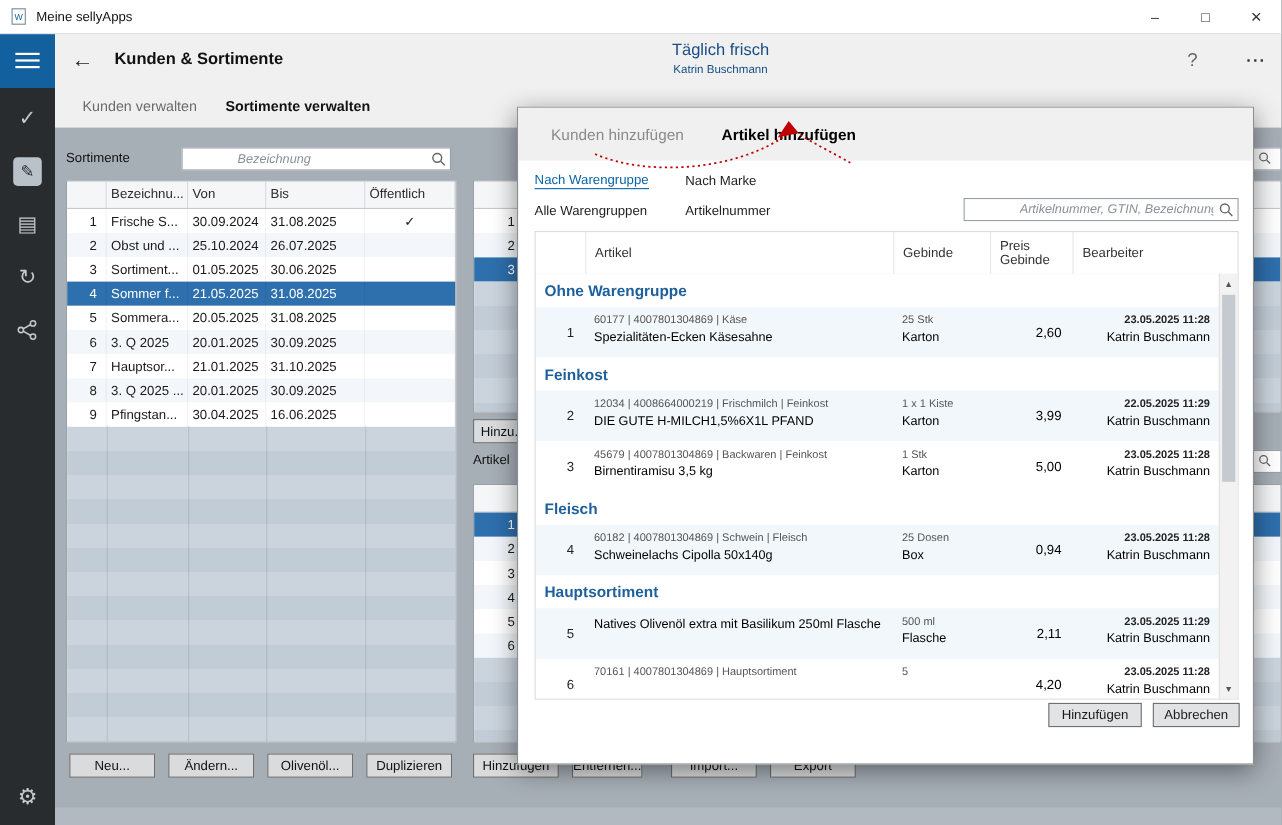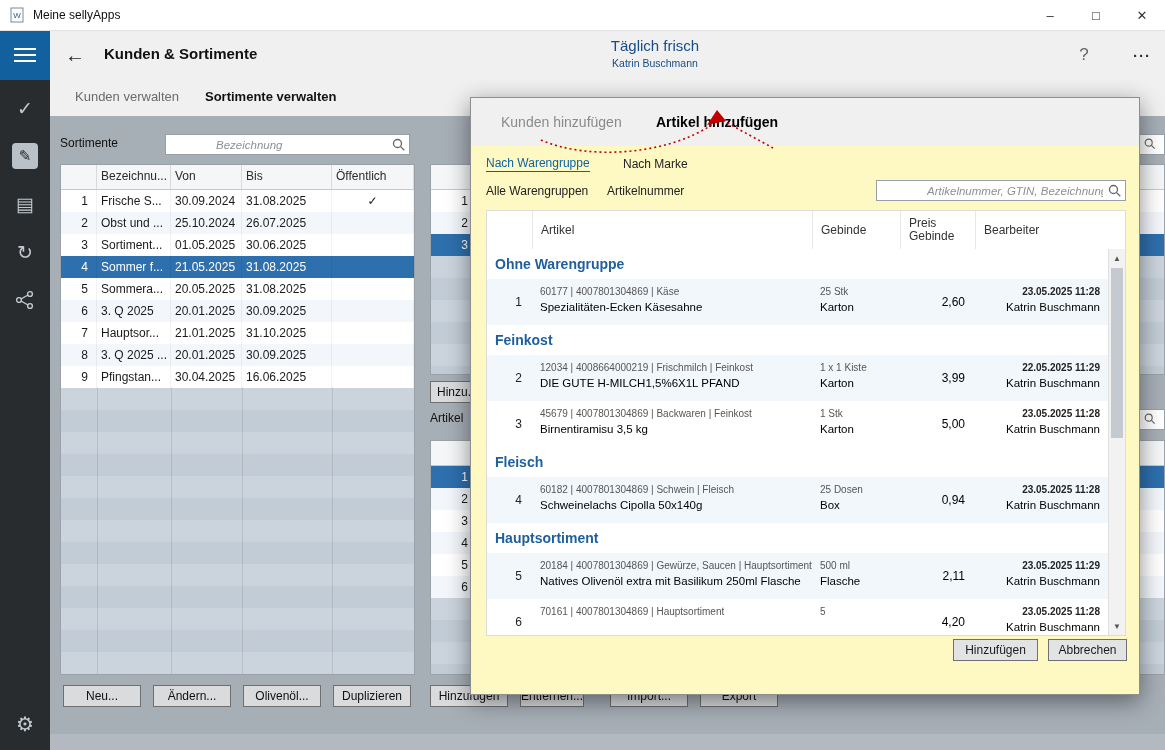--- a/index.html
+++ b/index.html
@@ -89,21 +89,21 @@
   
   .frag{position:absolute;left:1140px;width:25px;box-sizing:border-box;}
   .frag-search{background:#fff;border:1px solid #98a0a7;border-left:none;}
   .frag-table{background:#fff;border:1px solid #9aa1a8;border-left:none;display:flex;flex-direction:column;overflow:hidden;}
   .frow{height:22px;flex:0 0 auto;background:#fff;}
   .frow.alt{background:#f3f7fb;}
   .frow.sel{background:#2e6fad;}
   .fhead{height:24px;background:#f5f6f7;border-bottom:1px solid #c6cacd;flex:0 0 auto;}
 
   
-  .dialog{position:absolute;left:470px;top:97px;width:670px;height:598px;background:#fef9c3;
+  .dialog{position:absolute;left:470px;top:97px;width:670px;height:598px;background:#ffffff;
           border:1px solid #8e8e8e;box-sizing:border-box;box-shadow:0 6px 22px rgba(0,0,0,0.45);z-index:10;padding-left:24px;}
   .dlg-head{position:absolute;left:0;top:0;width:100%;height:48px;background:#f0f0f0;}
   .dlg-tab{position:absolute;top:16px;font-size:14px;}
   .dlg-tab.inactive{left:30px;color:#8a8a8a;}
   .dlg-tab.active{left:185px;color:#000;font-weight:bold;}
   .arrow-svg{position:absolute;left:0;top:0;width:340px;height:70px;pointer-events:none;z-index:3;}
 
   .filter-tab{position:absolute;font-size:12px;}
   .filter-tab.active{left:15px;top:58px;color:#0a63a8;border-bottom:1px solid #0a63a8;padding-bottom:1px;}
   .filter-tab.inactive{left:152px;top:59px;color:#222;}
@@ -337,21 +337,21 @@
 
   <svg class="arrow-svg" viewBox="0 0 340 70">
     <path d="M 70,42 C 115,62 195,58 242,26" fill="none" stroke="#c00000" stroke-width="1.6" stroke-dasharray="2 3"></path>
     <path d="M 302,50 C 288,42 268,32 252,22" fill="none" stroke="#c00000" stroke-width="1.6" stroke-dasharray="2 3"></path>
     <polygon points="246,12 236,27 255,23" fill="#c00000"></polygon>
   </svg>
 
   <div class="filter-tab active">Nach Warengruppe</div>
   <div class="filter-tab inactive">Nach Marke</div>
   <div class="filter-lbl" style="left:15px;">Alle Warengruppen</div>
-  <div class="filter-lbl" style="left:136px;text-align:right;">Artikelnummer</div>
+  <div class="filter-lbl" style="left:152px;text-align:right;">Artikelnummer</div>
 
   <div class="search dlg-search">
     <input placeholder="Artikelnummer, GTIN, Bezeichnung..." style="">
     <svg class="mag" viewBox="0 0 16 16">
       <circle cx="6.5" cy="6.5" r="4" fill="none" stroke="#666" stroke-width="1.3"></circle>
       <line x1="9.6" y1="9.6" x2="13.3" y2="13.3" stroke="#666" stroke-width="1.3"></line>
     </svg>
   </div>
 
   <div class="dtable">
@@ -427,21 +427,20 @@
           <div class="dpreis">0,94</div>
           <div class="dbearb">
             <div class="ddate">23.05.2025 11:28</div>
             <div class="deditor">Katrin Buschmann</div>
           </div>
         </div>
         <div class="dgroup">Hauptsortiment</div>
         <div class="drow tint">
           <div class="dnum">5</div>
           <div class="dart">
-            <div class="dmeta">20184 | 4007801304869 | Gewürze, Saucen | Hauptsortiment</div>
             <div class="dname">Natives Olivenöl extra mit Basilikum 250ml Flasche</div>
           </div>
           <div class="dgeb">
             <div class="dmeta">500 ml</div>
             <div class="dname">Flasche</div>
           </div>
           <div class="dpreis">2,11</div>
           <div class="dbearb">
             <div class="ddate">23.05.2025 11:29</div>
             <div class="deditor">Katrin Buschmann</div>

